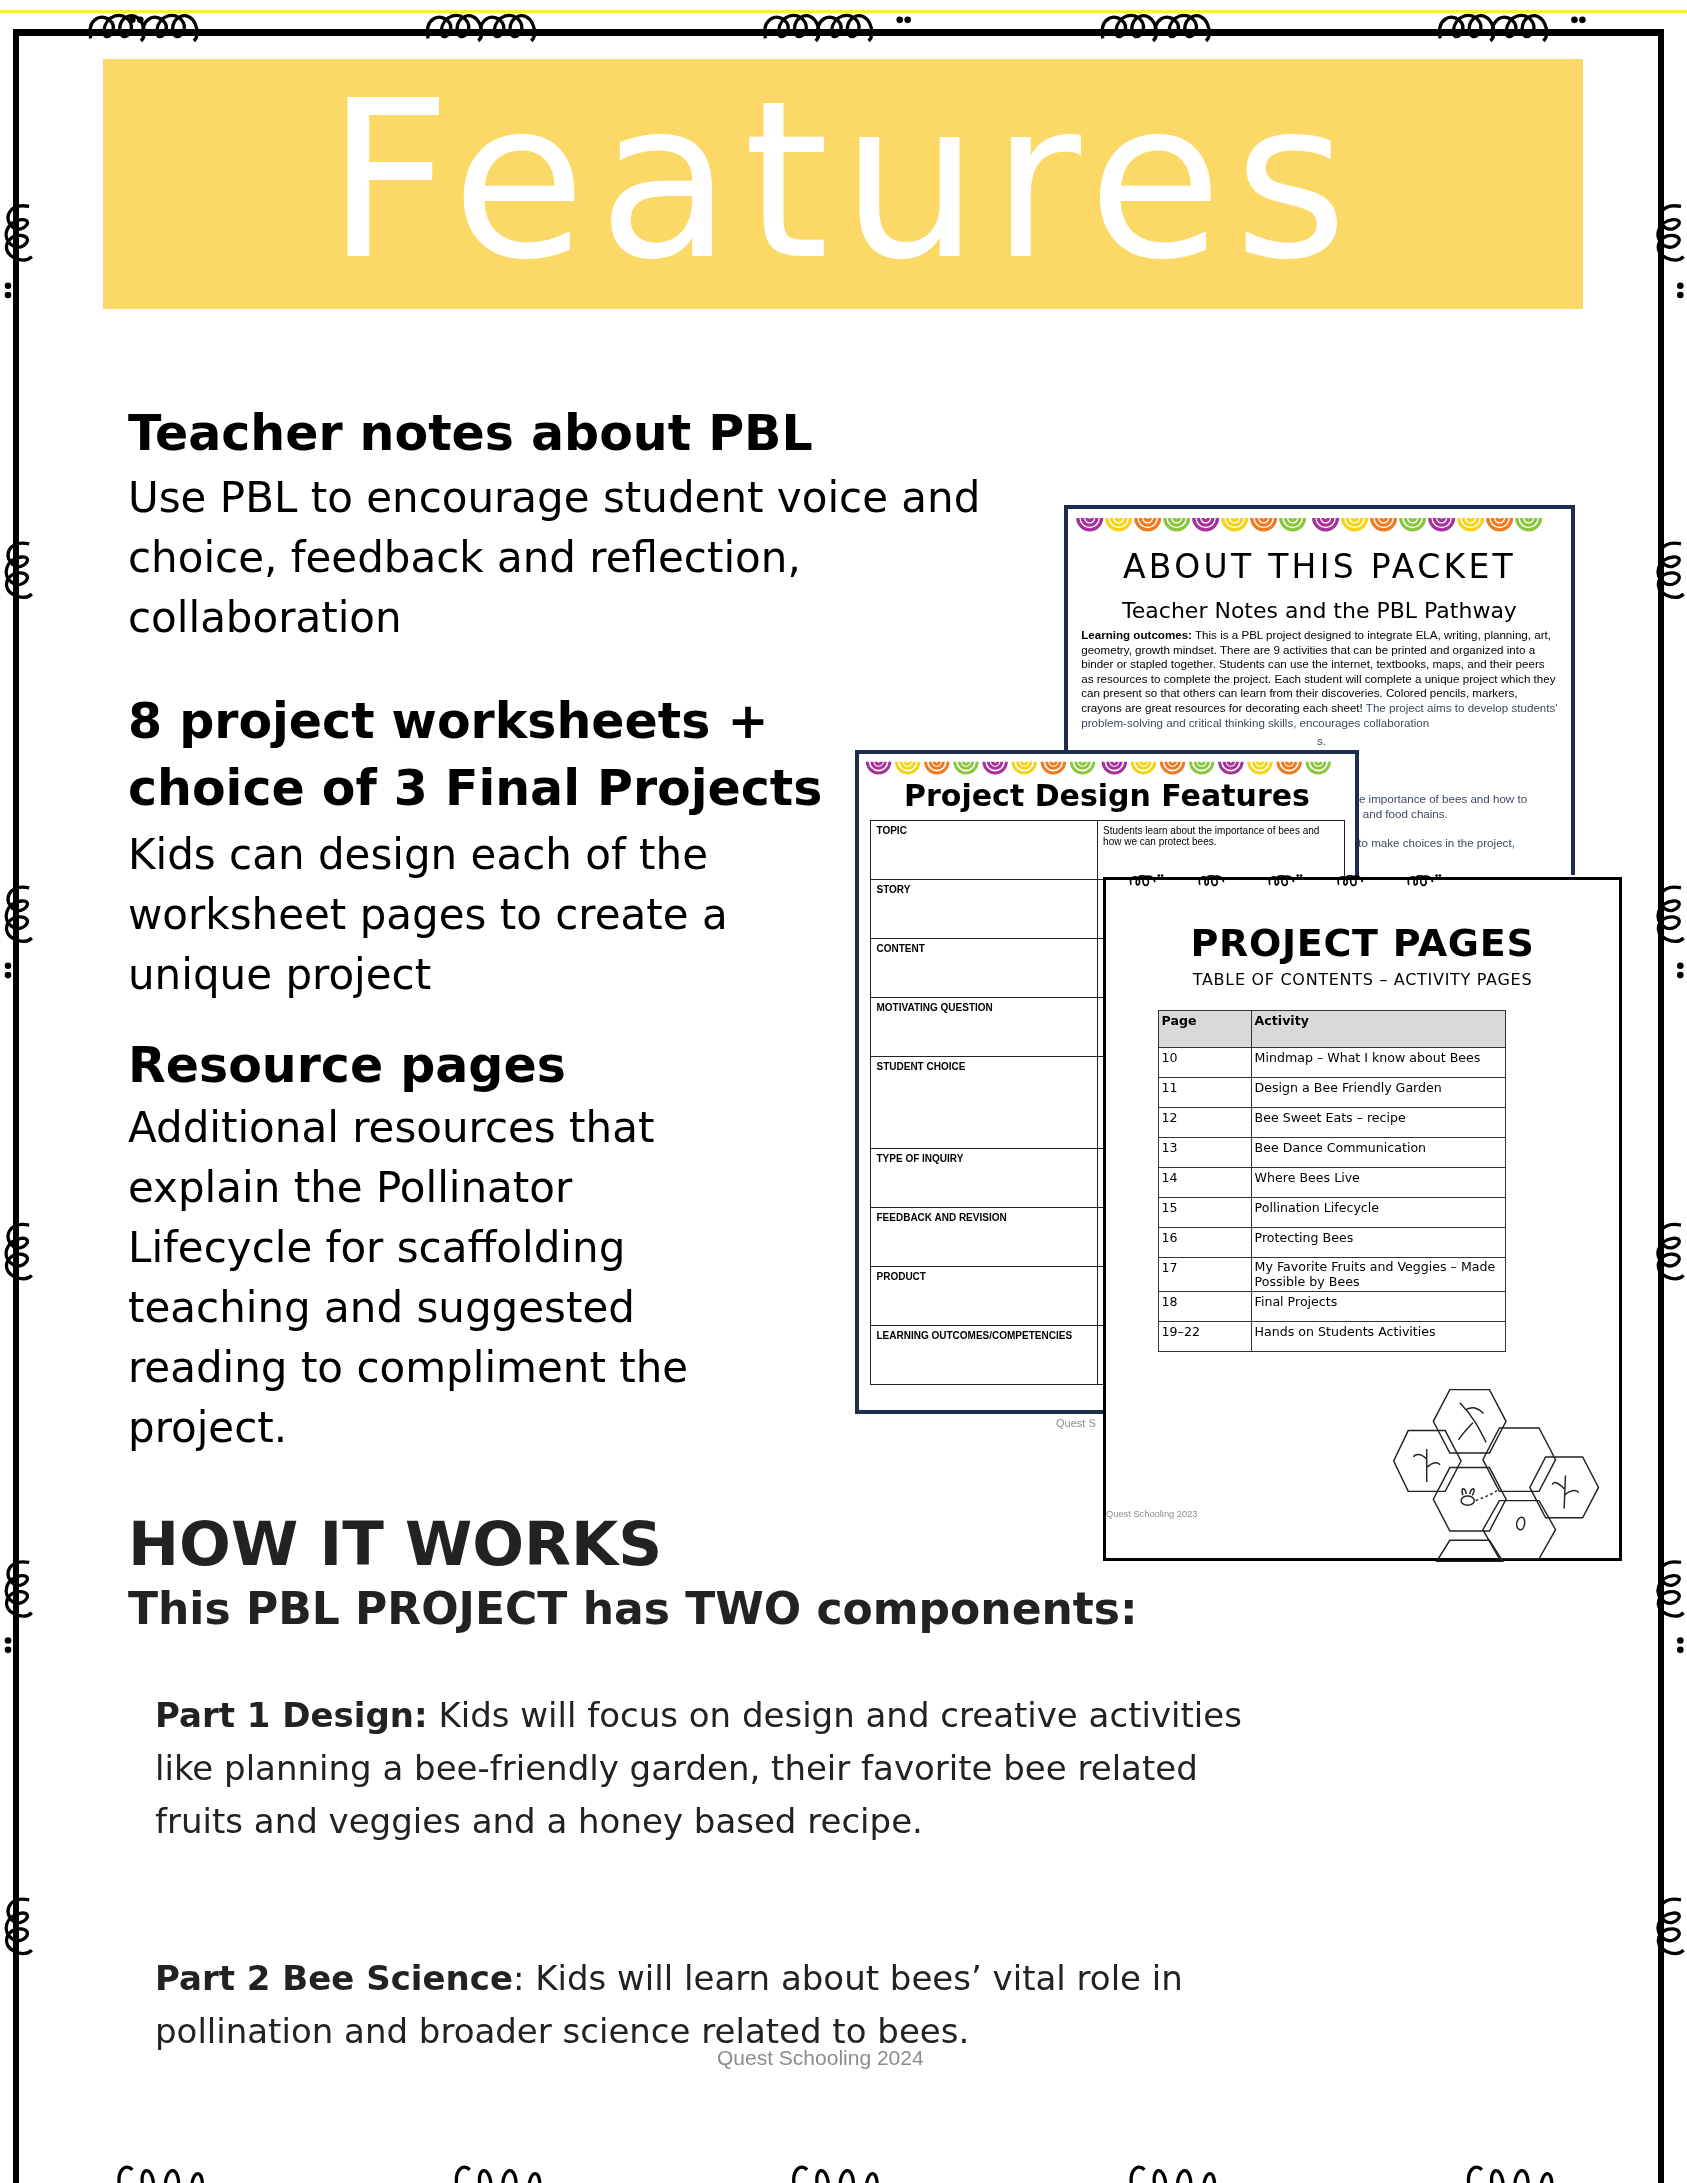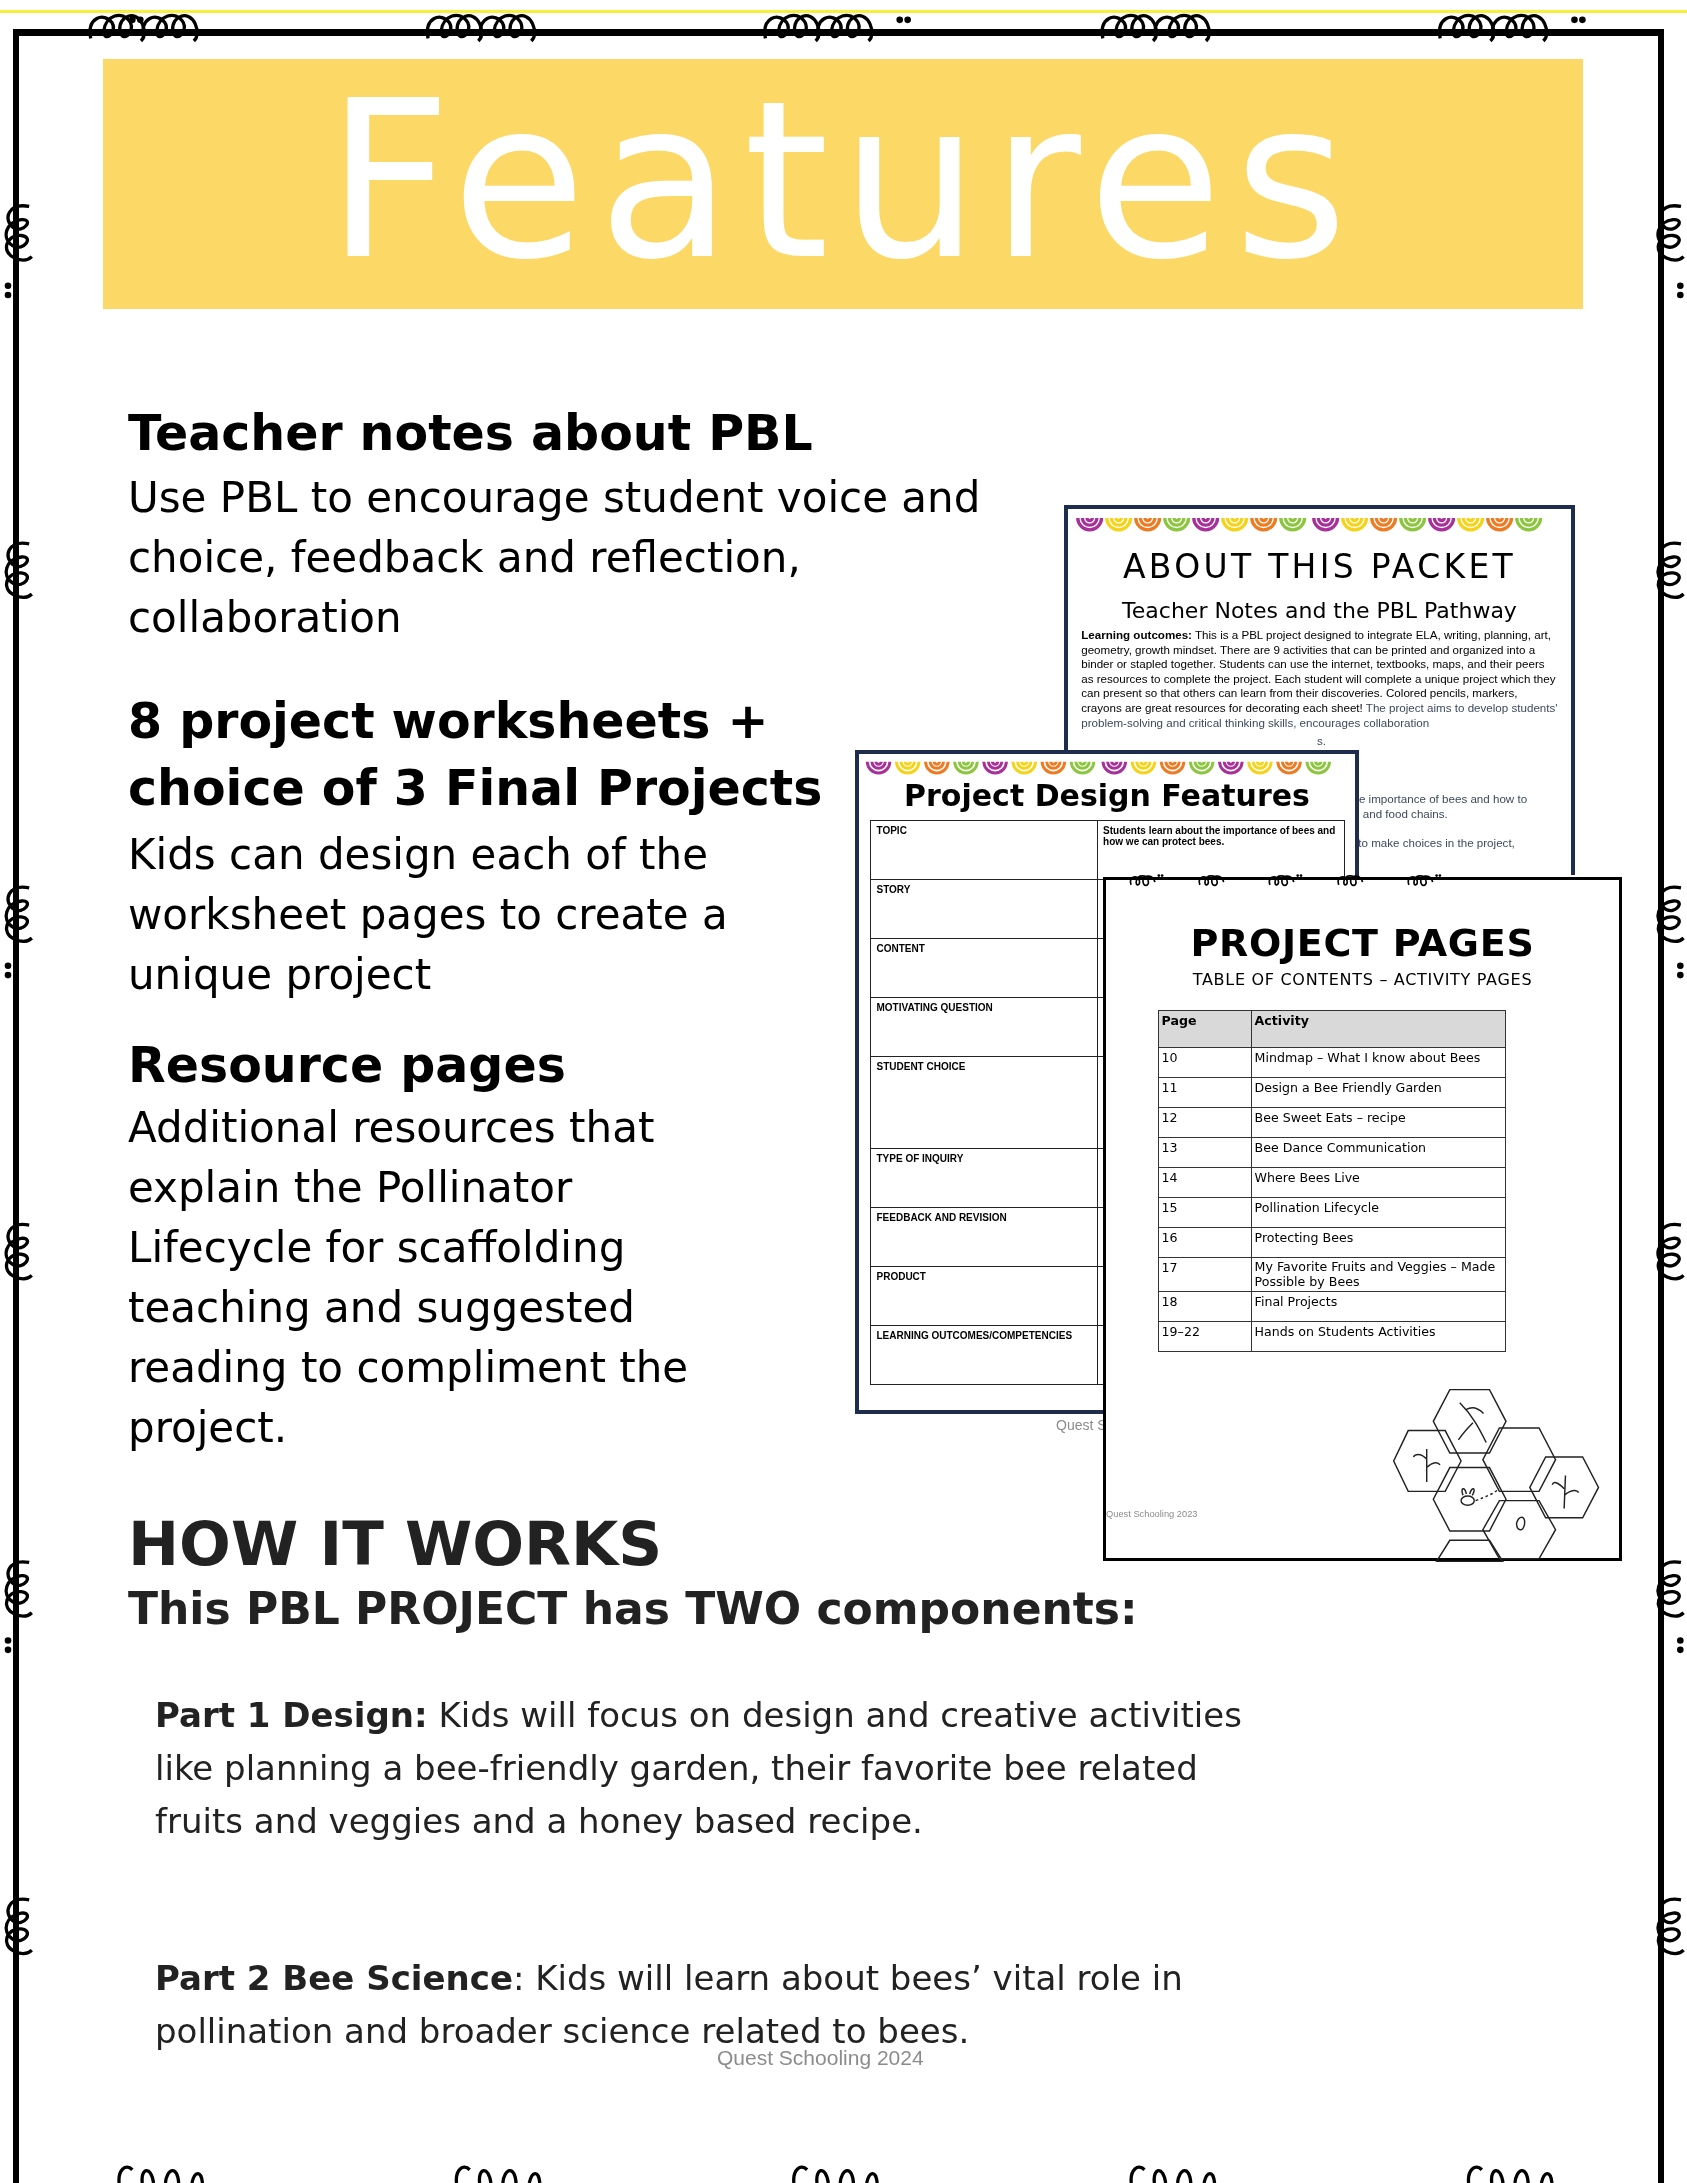--- a/index.html
+++ b/index.html
@@ -55,31 +55,31 @@
   }
   .arc-row { position:absolute; left:5.3px; top:5.3px; display:flex; gap:0; }
   .about-title { position:absolute; left:0; width:100%; top:38px; text-align:center; font-size:33px; letter-spacing:3.3px; font-family:"DejaVu Sans", sans-serif; }
   .about-sub { position:absolute; left:0; width:100%; top:89px; text-align:center; font-size:22px; font-family:"DejaVu Sans", sans-serif; }
   .about-body { position:absolute; left:13.2px; right:13.2px; top:119px; font-family:"Liberation Sans", sans-serif; font-size:11.6px; line-height:14.6px; color:#000; }
   .about-body .muted { color:#3c4a5c;margin-top:8px; }
   .about-frag { position:absolute; font-family:"Liberation Sans", sans-serif; font-size:11.6px; line-height:14.6px; color:#3c4a5c; white-space:nowrap; }
 
   .design-title { position:absolute; left:0; width:100%; top:24px; text-align:center; font-family:"DejaVu Sans", sans-serif; font-weight:700; font-size:30px; }
   .design-table { position:absolute; left:11.2px; top:66px; width:475px; border-collapse:collapse; }
-  .design-table td { border:1px solid #222; vertical-align:top; font-family:"Liberation Sans", sans-serif; font-size:10px; padding:4px 5.3px;font-weight:bold; }
+  .design-table td { border:1px solid #222; vertical-align:top; font-family:"Liberation Sans", sans-serif; font-size:10px; padding:4px 5.3px; }
   .design-table td.lbl { font-weight:700; width:215px; }
 
   .pages-title { position:absolute; left:0; width:100%; top:41px; text-align:center; font-family:"DejaVu Sans", sans-serif; font-weight:700; font-size:38px; letter-spacing:0.7px; }
   .pages-sub { position:absolute; left:0; width:100%; top:90px; text-align:center; font-family:"DejaVu Sans", sans-serif; font-size:16px; letter-spacing:0.7px; }
   .pages-table { position:absolute; left:52px; top:130px; width:348px; border-collapse:collapse; }
   .pages-table th, .pages-table td { border:1.3px solid #333; text-align:left; vertical-align:top; font-family:"DejaVu Sans", sans-serif; font-size:12.6px; padding:2px 2.6px; height:30px; box-sizing:border-box; }
   .pages-table th { background:#d9d9d9; font-weight:700; height:37px; }
   .pages-table td.pg { width:93px; }
   .pages-credit { position:absolute; left:0; width:100%; top:629px; font-family:"Liberation Sans", sans-serif; font-size:9.3px; color:#8c8c8c; }
-  .design-credit { position:absolute; font-family:"Liberation Sans", sans-serif; font-size:14px; color:#8c8c8c; }
+  .design-credit { position:absolute; font-family:"Liberation Sans", sans-serif; font-size:11px; color:#8c8c8c; }
 </style>
 </head>
 <body>
 
 <div class="abs top-yellow-line"></div>
 
 <div class="abs frame"></div>
 
 <svg class="abs" style="left:0;top:0" width="1687" height="2183" viewBox="0 0 2550 3300">
   <defs>

